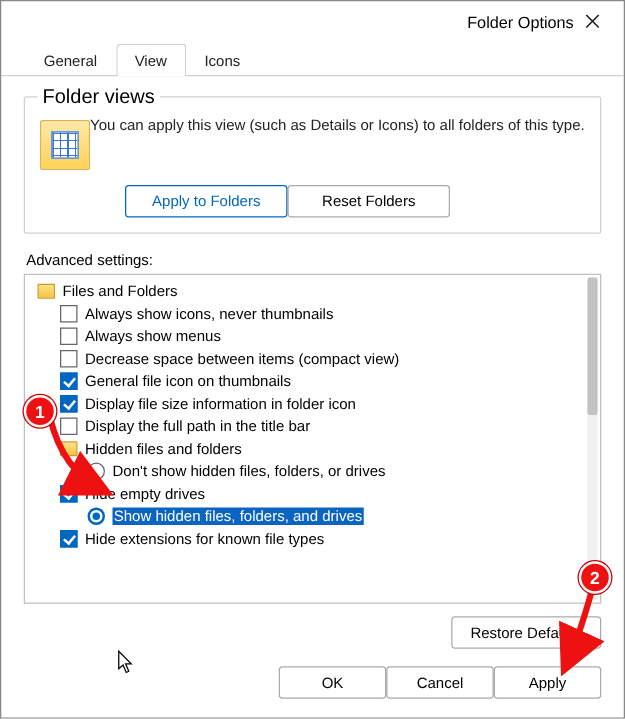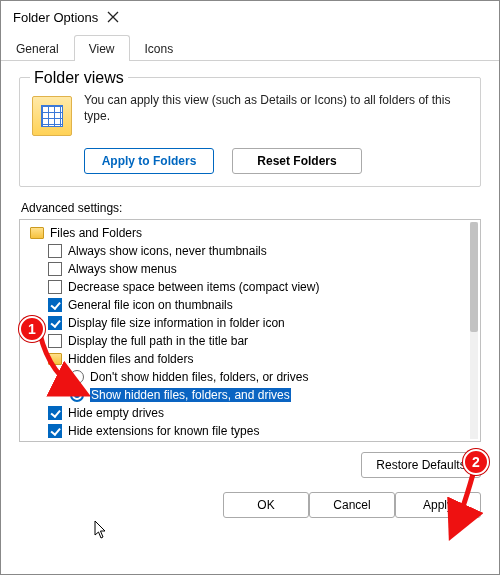--- a/index.html
+++ b/index.html
@@ -17,35 +17,35 @@
   
   .window {
     width: 500px;
     height: 575px;
     background: #fff;
     border: 1px solid #888;
   }
   .titlebar {
     display: flex;
     align-items: center;
-    justify-content: flex-start;
+    justify-content: flex-end;
     height: 32px;
     padding: 0 10px 0 12px;
   }
   .titlebar .title { font-size: 13px; }
   .close-x {
     width: 30px; height: 30px;
     display: flex; align-items: center; justify-content: center;
     font-size: 14px; color: #333;
   }
   
   .tabs {
     display: flex;
     align-items: flex-end;
-    padding: 0 0;
+    padding: 0 19px;
     height: 28px;
     border-bottom: 1px solid #d0d0d0;
     gap: 0;
   }
   .tab {
     padding: 6px 14px 5px;
     font-size: 12px;
     color: #222;
     border: 1px solid transparent;
     border-bottom: none;
@@ -69,57 +69,57 @@
     position: relative;
     margin-top: 6px;
   }
   .groupbox .legend {
     position: absolute;
     top: -9px; left: 10px;
     background: #fff;
     padding: 0 4px;
     font-size: 16px;
   }
-  .fv-row { display: flex; gap: 12px; align-items: flex-start; }
+  .fv-row { display: flex; align-items: flex-start; }
   .fv-icon {
     width: 40px; height: 40px;
     background: linear-gradient(#ffe9a8,#ffd257);
     border: 1px solid #e0b24a;
     border-radius: 2px;
     position: relative;
     flex: none;
     margin-top: 4px;
   }
   .fv-icon::after{
     content:"";
     position:absolute; left:8px; top:8px; right:8px; bottom:8px;
     background:
       repeating-linear-gradient(#3a78d8 0 1px, transparent 1px 6px),
       repeating-linear-gradient(90deg,#3a78d8 0 1px, transparent 1px 6px),
       #fff;
     border:1px solid #3a78d8;
   }
   .fv-text { font-size: 12px; line-height: 1.35; color:#222; flex:1; }
-  .fv-buttons { display:flex; gap:18px; margin-top:12px; margin-left:52px;font-weight:bold; }
+  .fv-buttons { display:flex; margin-top:12px; margin-left:68px; }
   .btn {
     border: 1px solid #aaa;
     border-radius: 3px;
     background: #fff;
     padding: 5px 0;
     font-size: 12px;
     text-align: center;
     cursor: default;
     min-width: 130px;
   }
   .btn.primary { border-color:#0067c0; color:#0067c0; }
   
   .adv-label { margin: 14px 0 4px 2px; }
   .adv-box {
     border: 1px solid #c0c0c0;
-    height: 223px;
+    height: 264px;
     overflow: hidden;
     position: relative;
     background:#fff;
   }
   .adv-scroll {
     position:absolute; inset:0 12px 0 0;
     overflow:hidden;
     padding: 4px 0 4px 6px;
   }
   .adv-scrollbar{
@@ -243,28 +243,28 @@
         </div>
 
         <div class="node depth1">
           <span class="folder-ico"></span>
           <span class="lbl">Hidden files and folders</span>
         </div>
         <div class="node depth2">
           <span class="radio"></span>
           <span class="lbl">Don't show hidden files, folders, or drives</span>
         </div>
+        <div class="node depth1">
+          <span class="checkbox checked"></span>
+          <span class="lbl">Hide empty drives</span>
+        </div>
+
         <div class="node depth2">
           <span class="radio checked"></span>
           <span class="lbl selected">Show hidden files, folders, and drives</span>
-        </div>
-
-        <div class="node depth1">
-          <span class="checkbox checked"></span>
-          <span class="lbl">Hide empty drives</span>
         </div>
         <div class="node depth1">
           <span class="checkbox checked"></span>
           <span class="lbl">Hide extensions for known file types</span>
         </div>
 
       </div>
       <div class="adv-scrollbar">
         <div class="adv-thumb"></div>
       </div>

